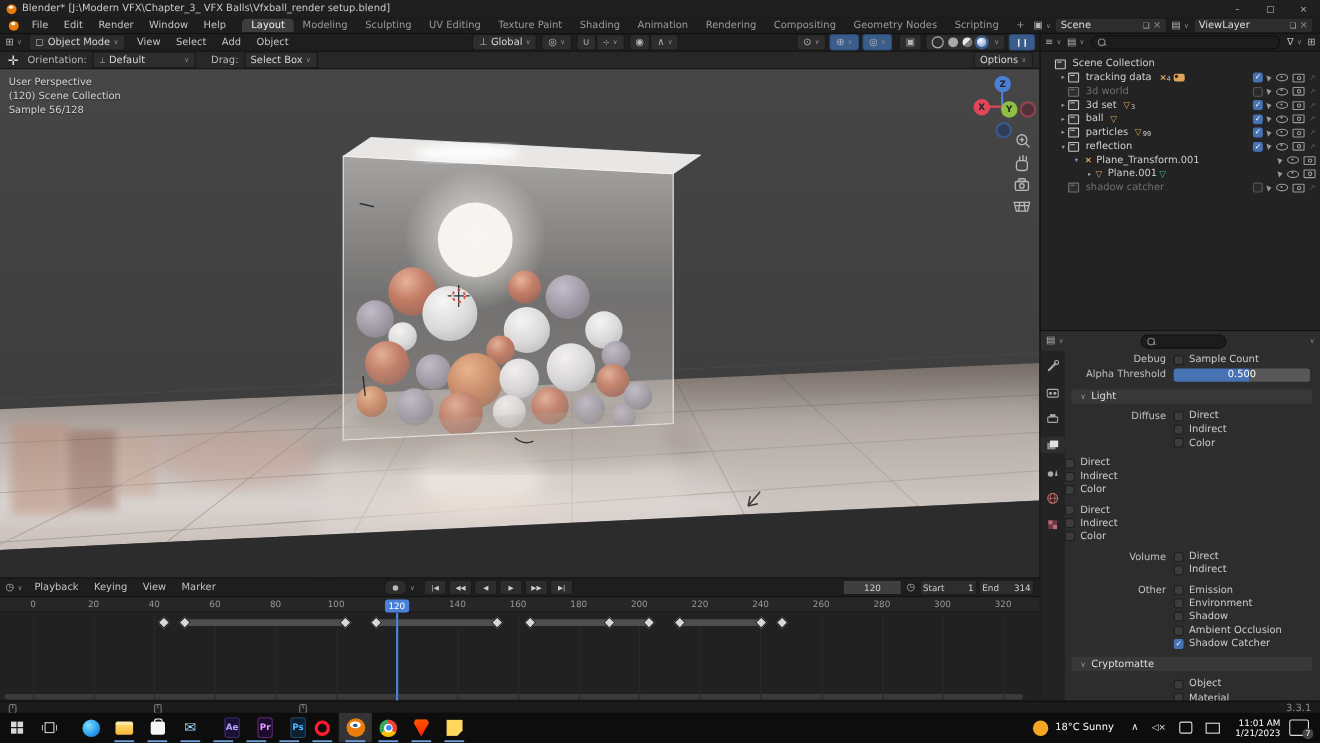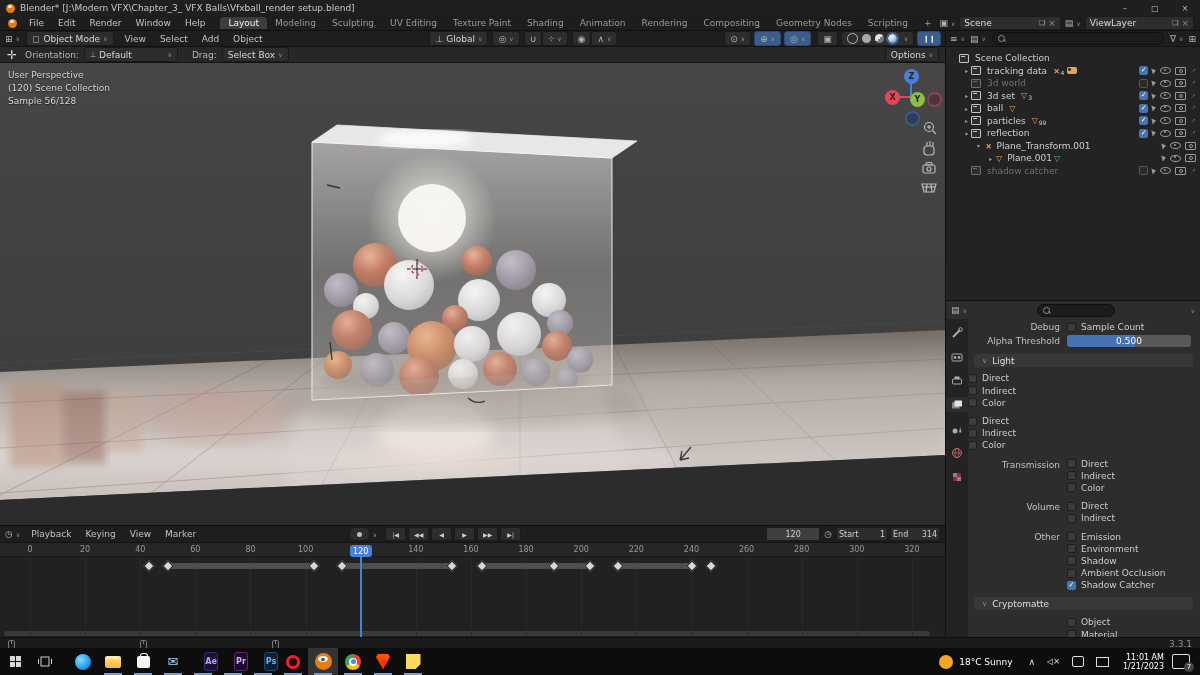--- a/index.html
+++ b/index.html
@@ -730,20 +730,21 @@
             <span>0.500</span>
           </span>
       </div>
       <div class="psection" style="margin-top:7px;">
         <span class="chev" style="margin:0 5px 0 0;font-size:7px;">∨</span>
         <span>Light</span>
       </div>
       <div style="margin-top:5px;">
 
           <div style="margin-bottom:6px;display:flex;">
+            <span class="plabel" style="padding-top:2px;">Diffuse</span>
             <span style="display:block;">
 
                 <span class="prow">
                   <span class="pcheck"></span>
                   <span class="ptext">Direct</span>
                 </span>
 
                 <span class="prow">
                   <span class="pcheck"></span>
                   <span class="ptext">Indirect</span>
@@ -770,21 +771,20 @@
                 </span>
 
                 <span class="prow">
                   <span class="pcheck"></span>
                   <span class="ptext">Color</span>
                 </span>
               </span>
           </div>
 
           <div style="margin-bottom:6px;display:flex;">
-            <span class="plabel" style="padding-top:2px;">Transmission</span>
             <span style="display:block;">
 
                 <span class="prow">
                   <span class="pcheck"></span>
                   <span class="ptext">Direct</span>
                 </span>
 
                 <span class="prow">
                   <span class="pcheck"></span>
                   <span class="ptext">Indirect</span>

